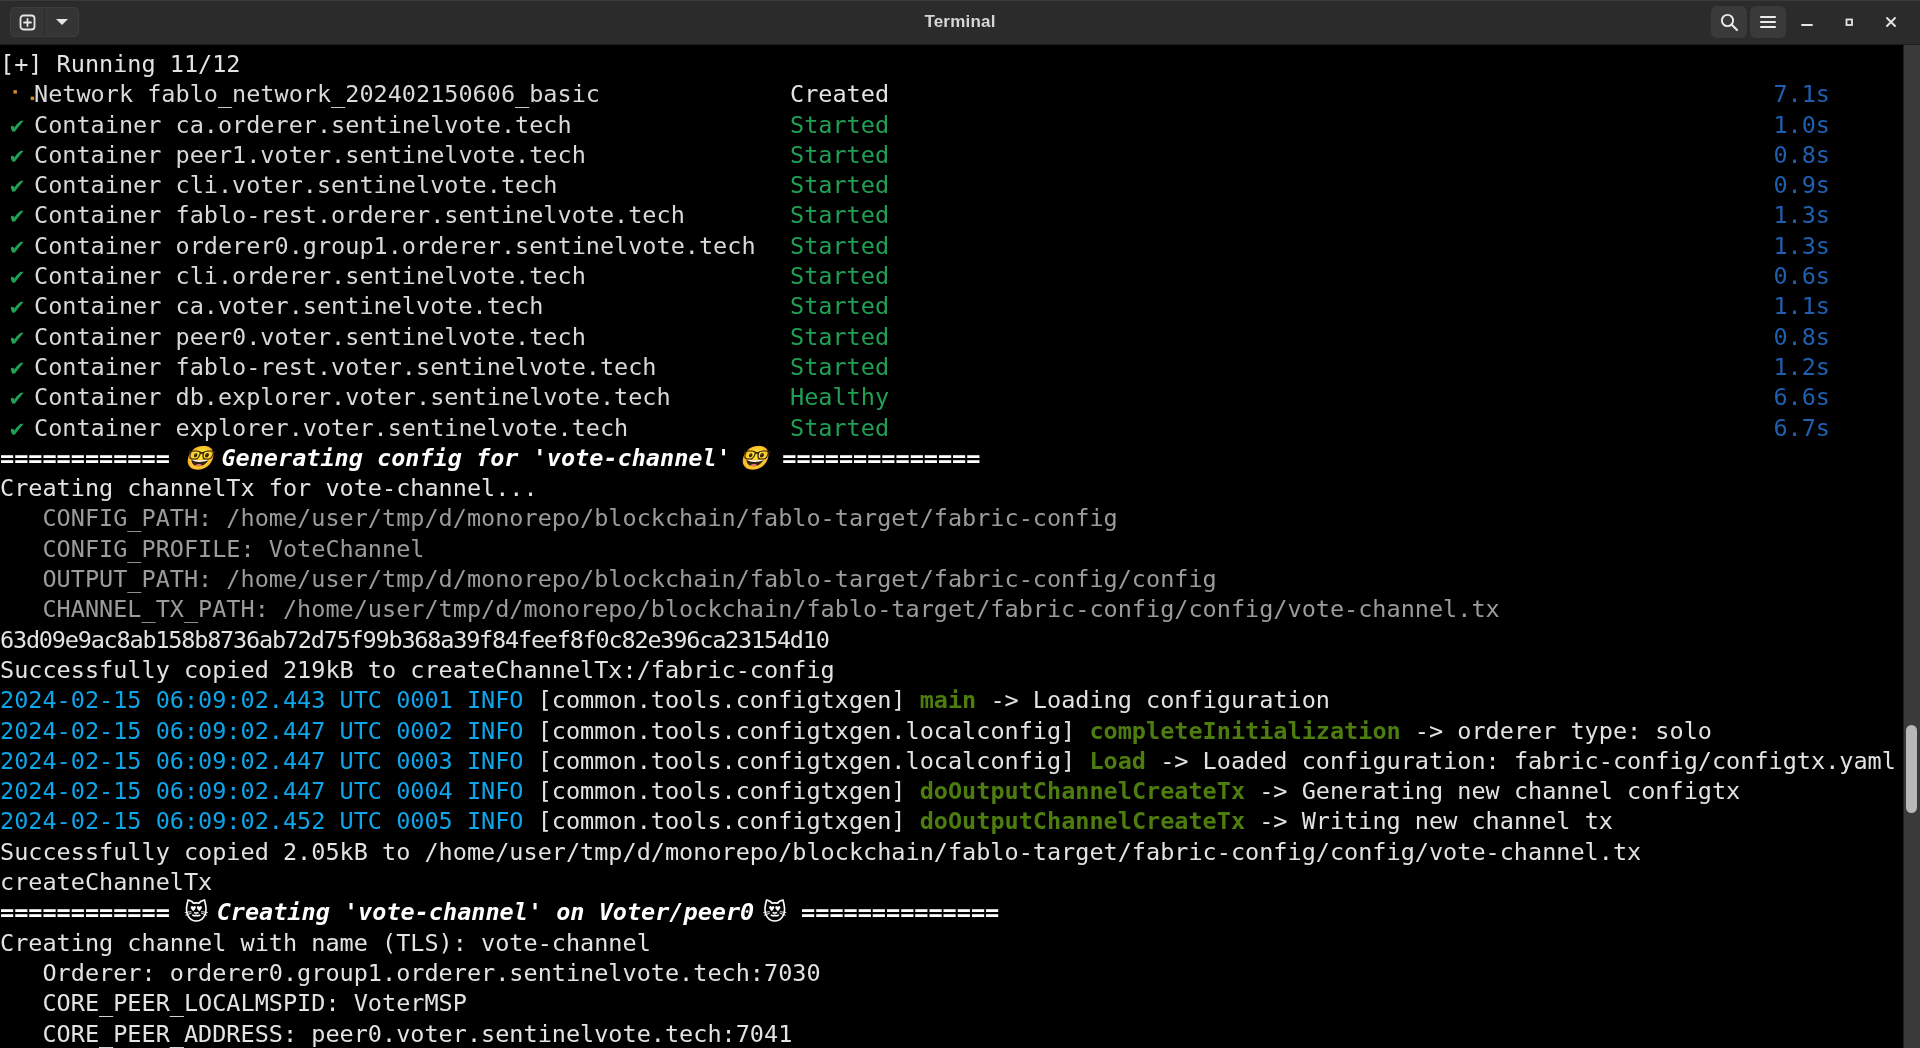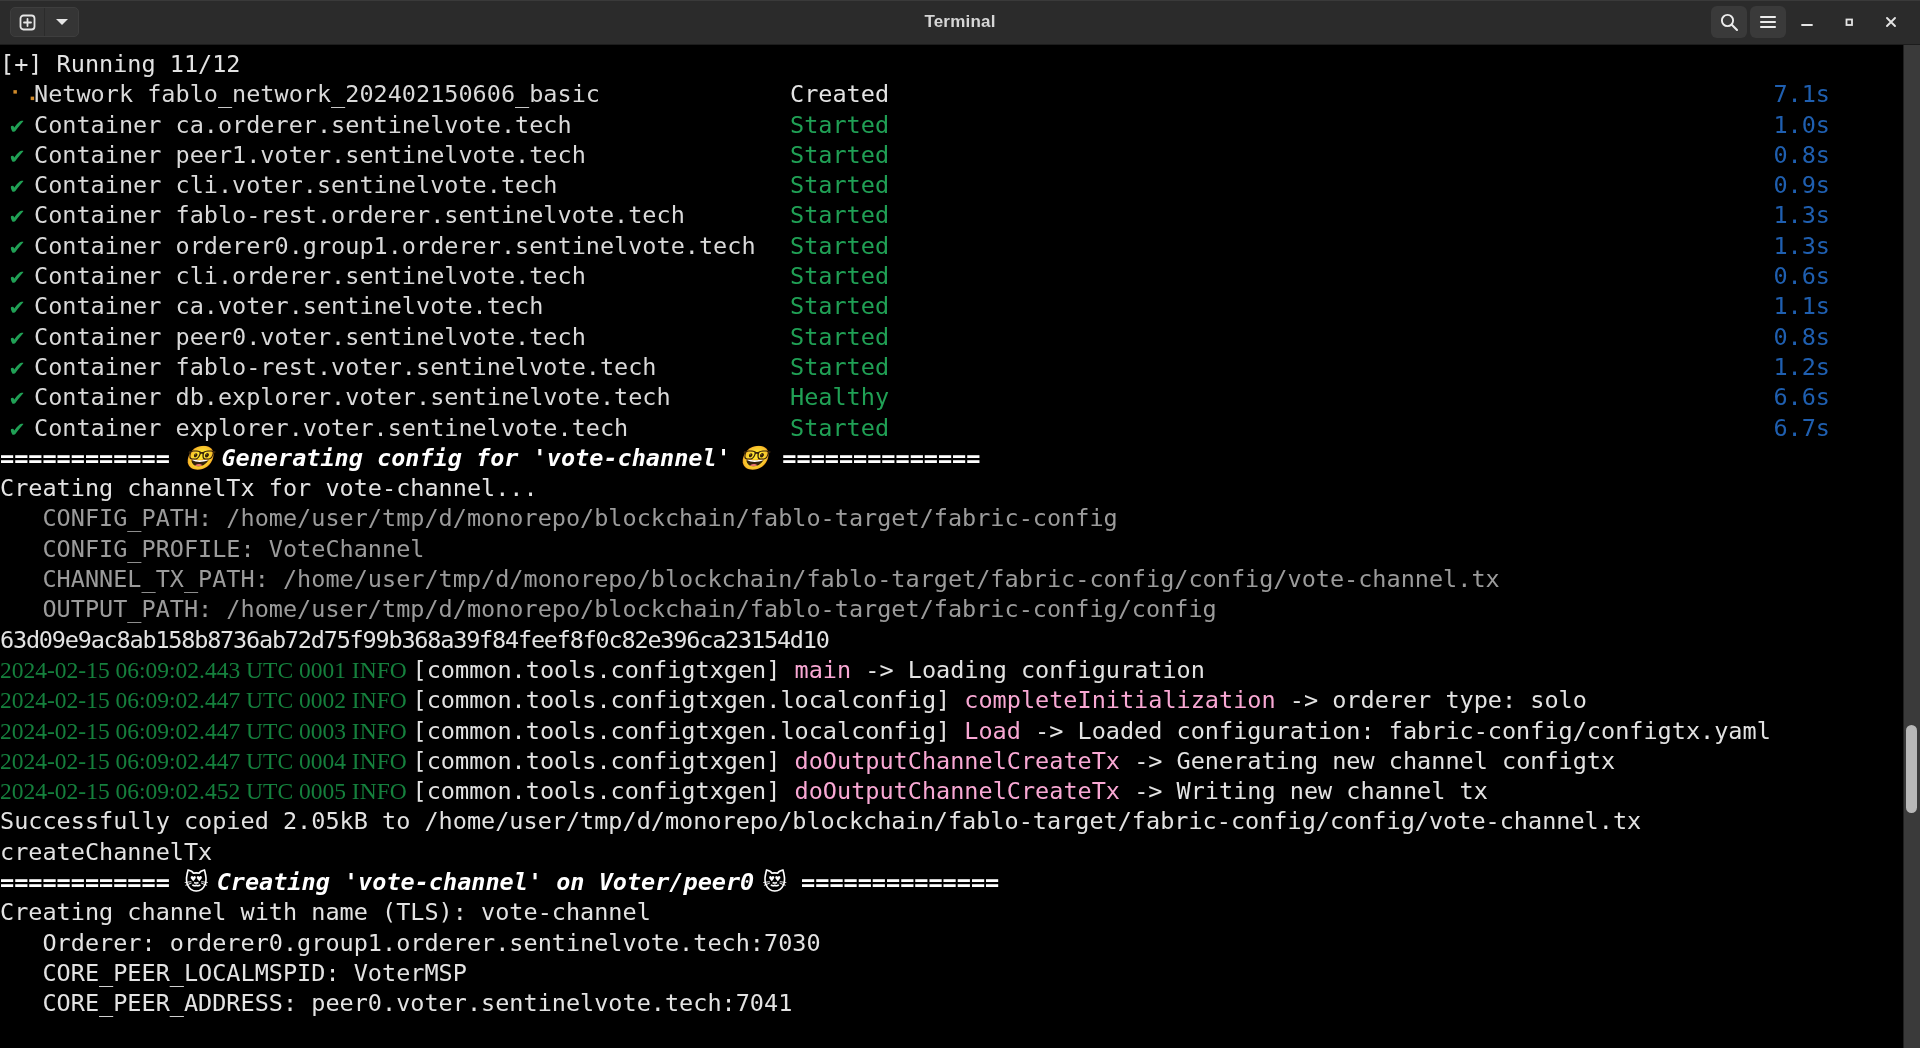--- a/index.html
+++ b/index.html
@@ -83,22 +83,22 @@
     white-space:pre; font-size:23.5px;
   }
   .c-mark{ position:absolute; left:10px; }
   .c-name{ position:absolute; left:34px; color:#d9d9d9; }
   .c-status{ position:absolute; left:790px; }
   .c-time{ position:absolute; left:1830px; color:#1f5fb0; transform:translateX(-100%); }
 
   .green{ color:#20a055; }
   .white{ color:#e3e3e3; }
   .dim{ color:#9b9b9b; }
-  .blue{ color:#15803d;font-family:Liberation Serif, serif; }
-  .bblue{ color:#f9a8d4; font-weight:normal; }
+  .blue{ color:#0ea5e9; }
+  .bblue{ color:#4d7c0f; font-weight:bold; }
   .orange{ color:#d08a2a; }
   .narrow{ font-size:23.5px; letter-spacing:-1.2px; }
   .banner{ font-weight:bold; color:#ffffff; font-size:23.5px;font-style:italic; }
   .emoji{ font-family:"DejaVu Sans",sans-serif; }
 
   
   #scrollbar{
     position:absolute; top:0; right:0;
     width:17px; height:1003px;
     background:#3a3a3a;
@@ -177,23 +177,24 @@
       <div class="compose"><span class="c-mark green">✔</span><span class="c-name">Container cli.orderer.sentinelvote.tech</span><span class="c-status green">Started</span><span class="c-time">0.6s</span></div>
       <div class="compose"><span class="c-mark green">✔</span><span class="c-name">Container ca.voter.sentinelvote.tech</span><span class="c-status green">Started</span><span class="c-time">1.1s</span></div>
       <div class="compose"><span class="c-mark green">✔</span><span class="c-name">Container peer0.voter.sentinelvote.tech</span><span class="c-status green">Started</span><span class="c-time">0.8s</span></div>
       <div class="compose"><span class="c-mark green">✔</span><span class="c-name">Container fablo-rest.voter.sentinelvote.tech</span><span class="c-status green">Started</span><span class="c-time">1.2s</span></div>
       <div class="compose"><span class="c-mark green">✔</span><span class="c-name">Container db.explorer.voter.sentinelvote.tech</span><span class="c-status green">Healthy</span><span class="c-time">6.6s</span></div>
       <div class="compose"><span class="c-mark green">✔</span><span class="c-name">Container explorer.voter.sentinelvote.tech</span><span class="c-status green">Started</span><span class="c-time">6.7s</span></div>
       <div class="ln banner"><span>============ </span><span class="emoji">🤓 </span><span>Generating config for 'vote-channel'</span><span class="emoji"> 🤓</span><span> ==============</span></div>
       <div class="ln white">Creating channelTx for vote-channel...</div>
       <div class="ln dim">   CONFIG_PATH: /home/user/tmp/d/monorepo/blockchain/fablo-target/fabric-config</div>
       <div class="ln dim">   CONFIG_PROFILE: VoteChannel</div>
+      <div class="ln dim">   OUTPUT_PATH: /home/user/tmp/d/monorepo/blockchain/fablo-target/fabric-config/config</div>
       <div class="ln dim">   CHANNEL_TX_PATH: /home/user/tmp/d/monorepo/blockchain/fablo-target/fabric-config/config/vote-channel.tx</div>
-      <div class="ln dim">   OUTPUT_PATH: /home/user/tmp/d/monorepo/blockchain/fablo-target/fabric-config/config</div>
       <div class="ln white narrow">63d09e9ac8ab158b8736ab72d75f99b368a39f84feef8f0c82e396ca23154d10</div>
+      <div class="ln white">Successfully copied 219kB to createChannelTx:/fabric-config</div>
       <div class="ln"><span class="blue">2024-02-15 06:09:02.443 UTC 0001 INFO </span><span class="white">[common.tools.configtxgen] </span><span class="bblue">main </span><span class="white">-&gt; Loading configuration</span></div>
       <div class="ln"><span class="blue">2024-02-15 06:09:02.447 UTC 0002 INFO </span><span class="white">[common.tools.configtxgen.localconfig] </span><span class="bblue">completeInitialization </span><span class="white">-&gt; orderer type: solo</span></div>
       <div class="ln"><span class="blue">2024-02-15 06:09:02.447 UTC 0003 INFO </span><span class="white">[common.tools.configtxgen.localconfig] </span><span class="bblue">Load </span><span class="white">-&gt; Loaded configuration: fabric-config/configtx.yaml</span></div>
       <div class="ln"><span class="blue">2024-02-15 06:09:02.447 UTC 0004 INFO </span><span class="white">[common.tools.configtxgen] </span><span class="bblue">doOutputChannelCreateTx </span><span class="white">-&gt; Generating new channel configtx</span></div>
       <div class="ln"><span class="blue">2024-02-15 06:09:02.452 UTC 0005 INFO </span><span class="white">[common.tools.configtxgen] </span><span class="bblue">doOutputChannelCreateTx </span><span class="white">-&gt; Writing new channel tx</span></div>
       <div class="ln white">Successfully copied 2.05kB to /home/user/tmp/d/monorepo/blockchain/fablo-target/fabric-config/config/vote-channel.tx</div>
       <div class="ln white">createChannelTx</div>
       <div class="ln banner"><span>============ </span><span class="emoji">😻 </span><span>Creating 'vote-channel' on Voter/peer0</span><span class="emoji"> 😻</span><span> ==============</span></div>
       <div class="ln white">Creating channel with name (TLS): vote-channel</div>
       <div class="ln white">   Orderer: orderer0.group1.orderer.sentinelvote.tech:7030</div>

